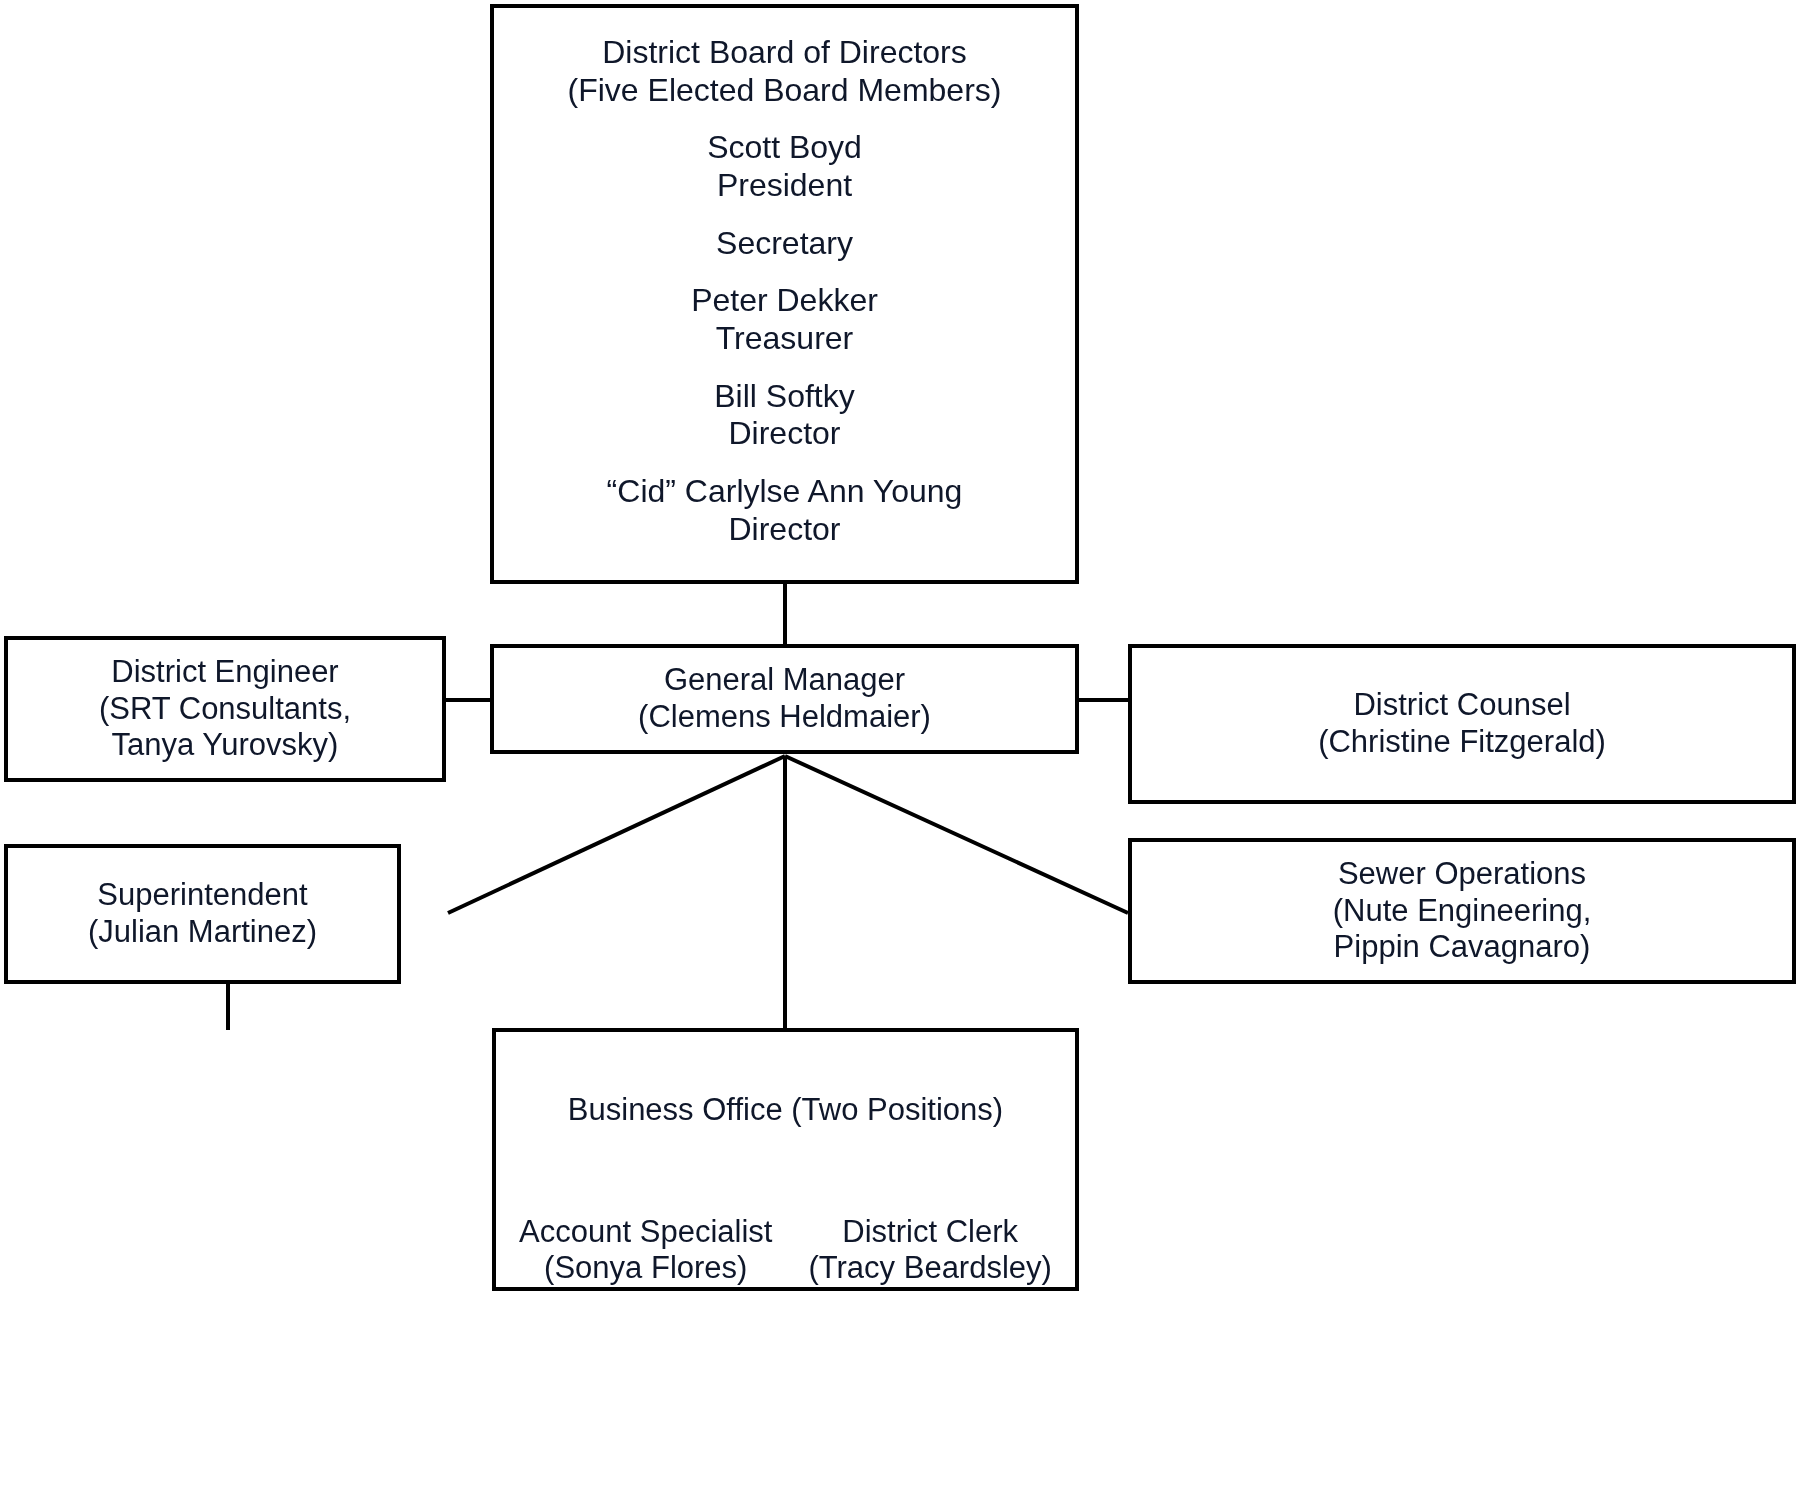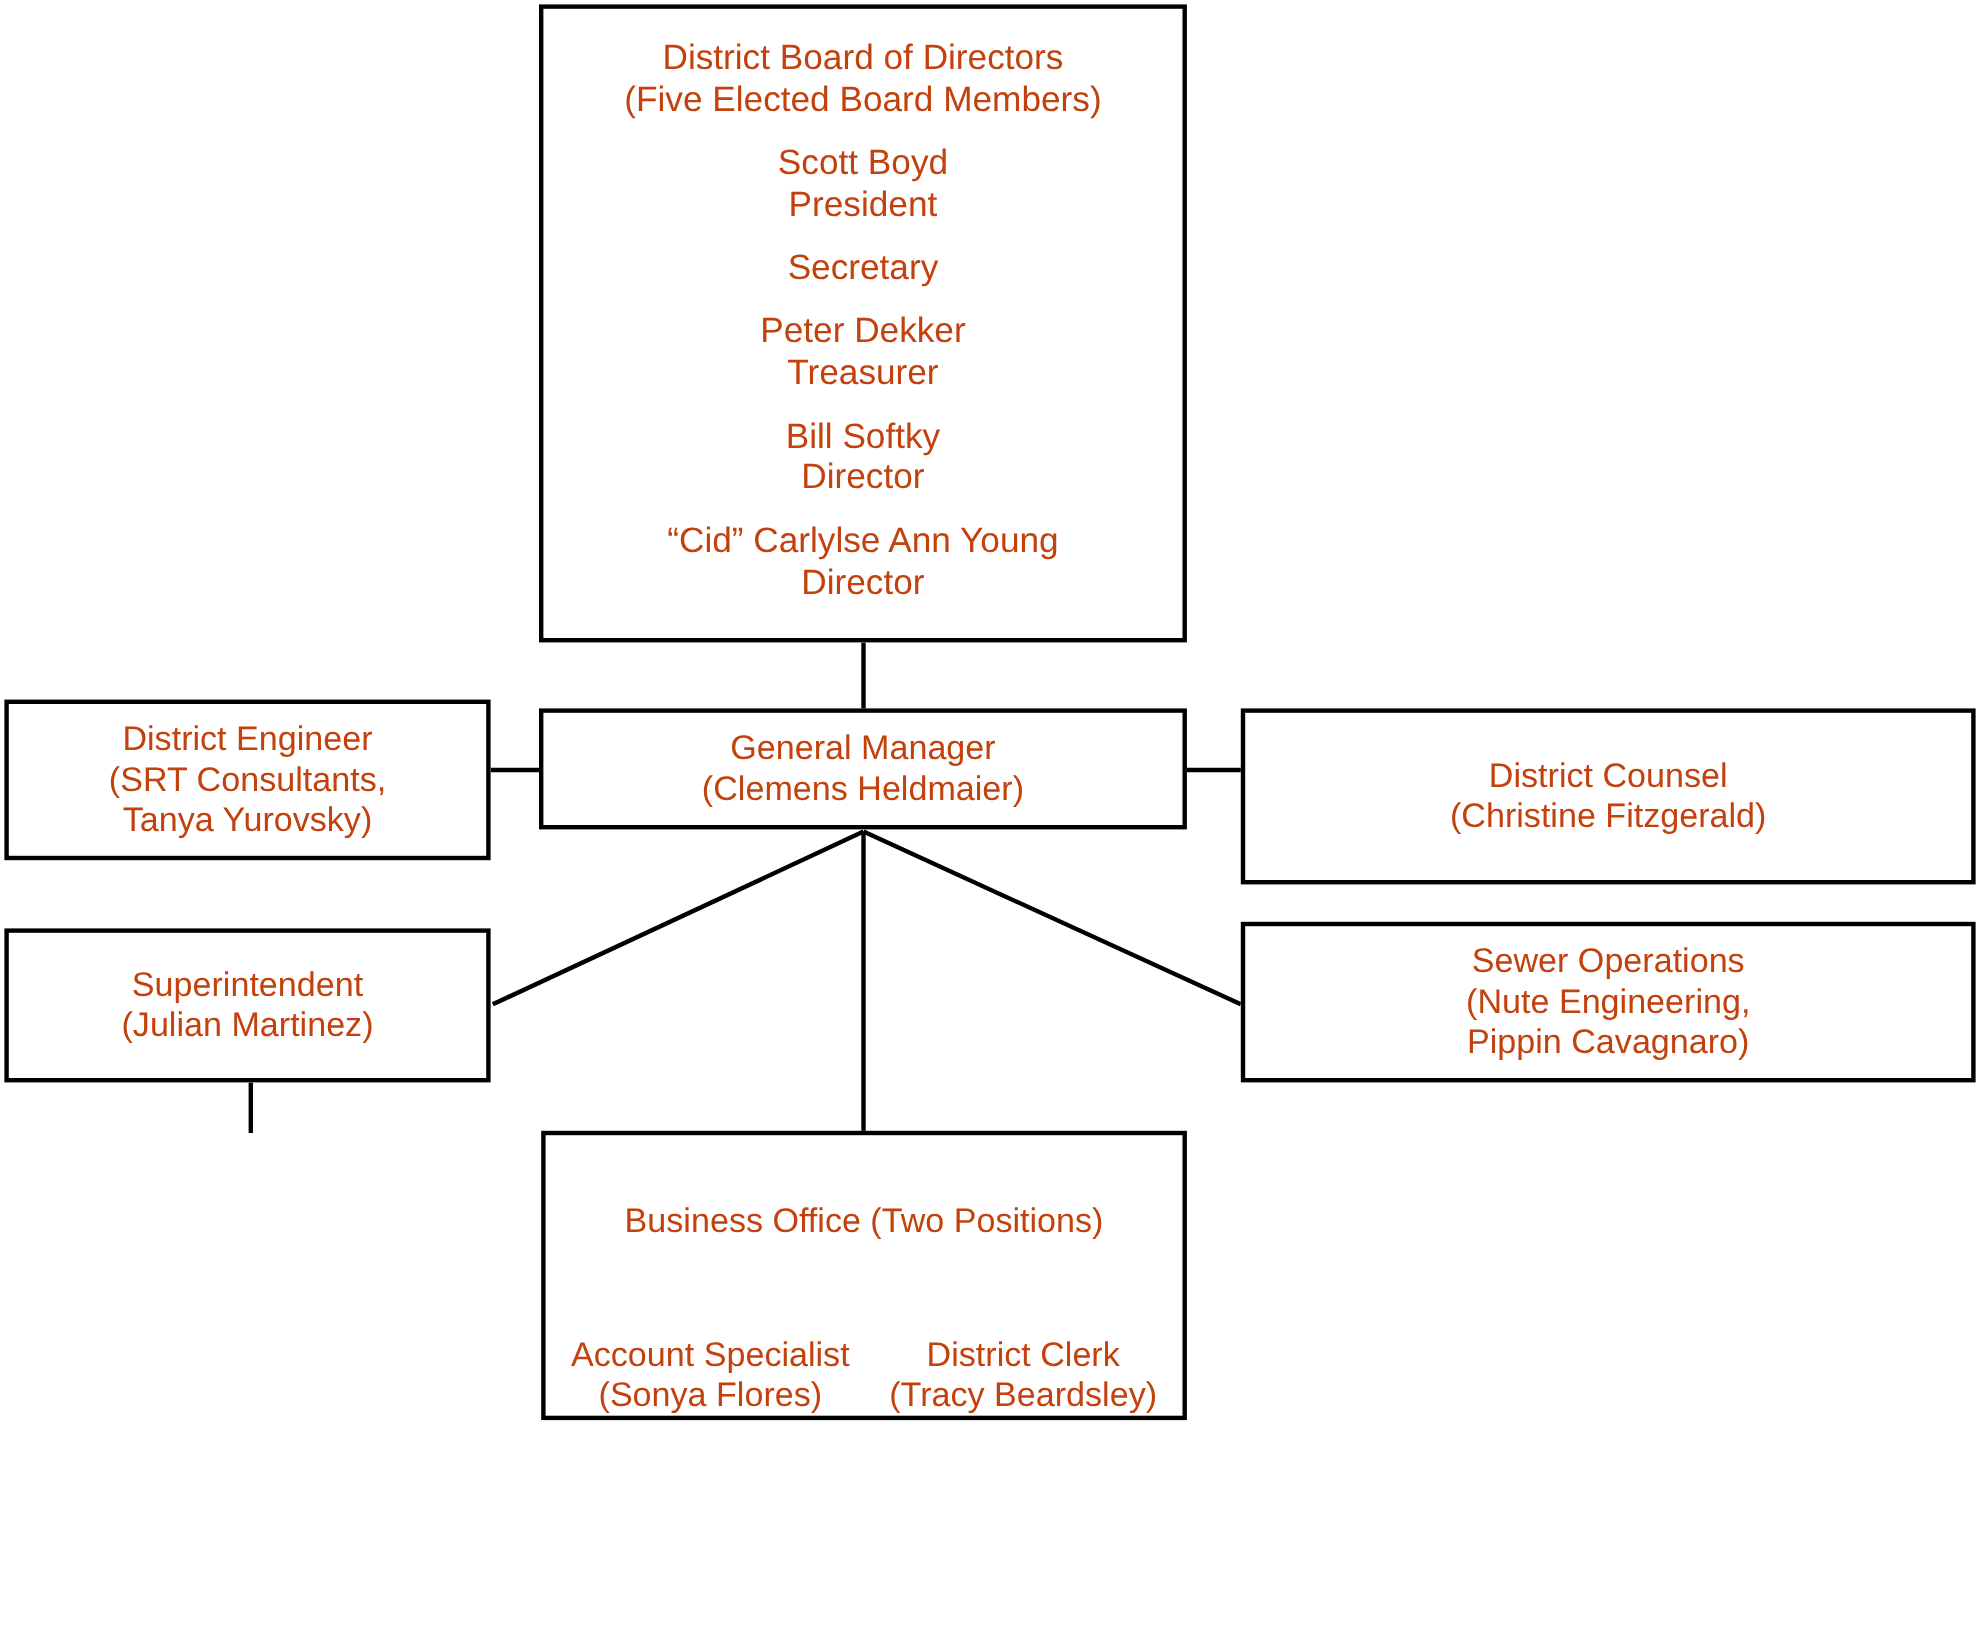--- a/index.html
+++ b/index.html
@@ -6,21 +6,21 @@
     margin: 0;
     padding: 0;
     background: #ffffff;
   }
   #chart-root {
     position: relative;
     width: 1800px;
     height: 1495px;
     background: #ffffff;
     font-family: "Liberation Sans", sans-serif;
-    color: #c2410c;
+    color: #0f172a;
     overflow: hidden;
   }
   svg#connectors {
     position: absolute;
     left: 0;
     top: 0;
     width: 1800px;
     height: 1495px;
     pointer-events: none;
   }
@@ -62,21 +62,21 @@
     left: 490px; top: 644px; width: 589px; height: 110px;
     font-size: 31px;
   }
   #node-district-counsel {
     left: 1128px; top: 644px; width: 668px; height: 160px;
     font-size: 31px;
   }
 
   
   #node-superintendent {
-    left: 4px; top: 844px; width: 442px; height: 140px;
+    left: 4px; top: 844px; width: 397px; height: 140px;
     font-size: 31px;
   }
   #node-sewer-operations {
     left: 1128px; top: 838px; width: 668px; height: 146px;
     font-size: 31px;
   }
 
   
   #node-water-operators {
     left: 14px; top: 1028px; width: 432px; height: 295px;

